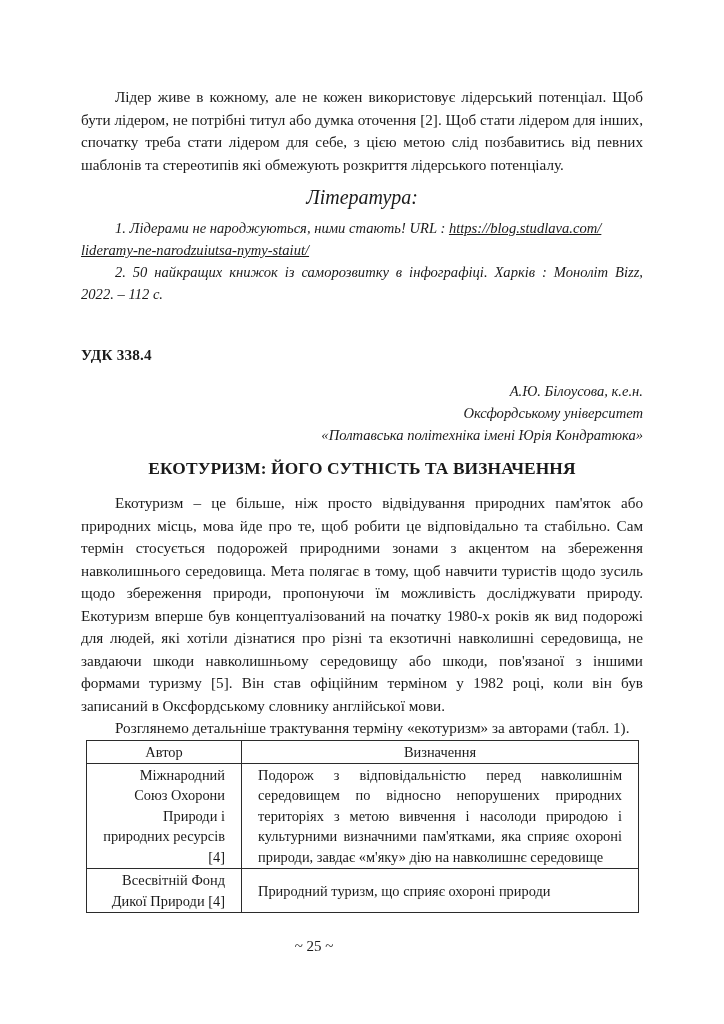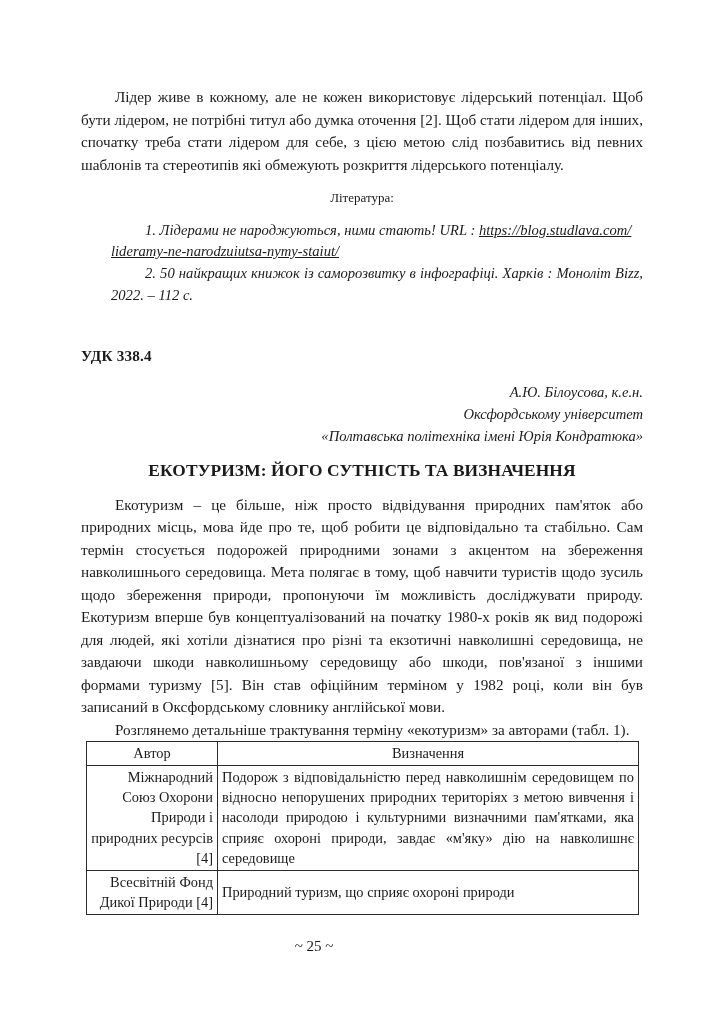--- a/index.html
+++ b/index.html
@@ -30,32 +30,33 @@
     text-align: justify;
     text-justify: inter-word;
     hyphens: none;
   }
   .indent { text-indent: 34px; }
 
   .block-body { margin-top: 86px; }
 
   .lit-head {
     text-align: center;
-    font-size: 13px;
+    font-style: italic;
+    font-size: 20px;
     line-height: 1.5;
-    margin: 12px;
+    margin: 6px;
   }
   .ref {
     font-style: italic;
     font-size: 14.6px;
     line-height: 1.5;
     text-align: justify;
     margin: 0;
   }
-  .ref.first { text-indent: 34px; margin-left: 30px; }
+  .ref.first { text-indent: 34px; }
   .ref-link { text-decoration: underline; white-space: nowrap; }
   .ref-link2 { text-decoration: underline; }
 
   .udk {
     margin-top: 40px;
     font-weight: bold;
     font-size: 15.2px;
     letter-spacing: 0.2px;
   }
 
@@ -96,21 +97,21 @@
     width: 553px;
     margin-left: 5px;
     table-layout: fixed;
   }
   table.deftable td, table.deftable th {
     border: 1px solid #2b2b2b;
     font-weight: normal;
     font-size: 14.4px;
     line-height: 1.42;
     vertical-align: middle;
-    padding: 1px 4px;
+    padding: 1px 16px;
   }
   .col-author { width: 122px; text-align: right; }
   .col-def { text-align: justify; padding-left: 6px; padding-right: 6px; }
   .hdr td { text-align: center; }
   .vcenter-def { vertical-align: middle; }
 
   .footer {
     position: absolute;
     left: 0;
     top: 938px;

